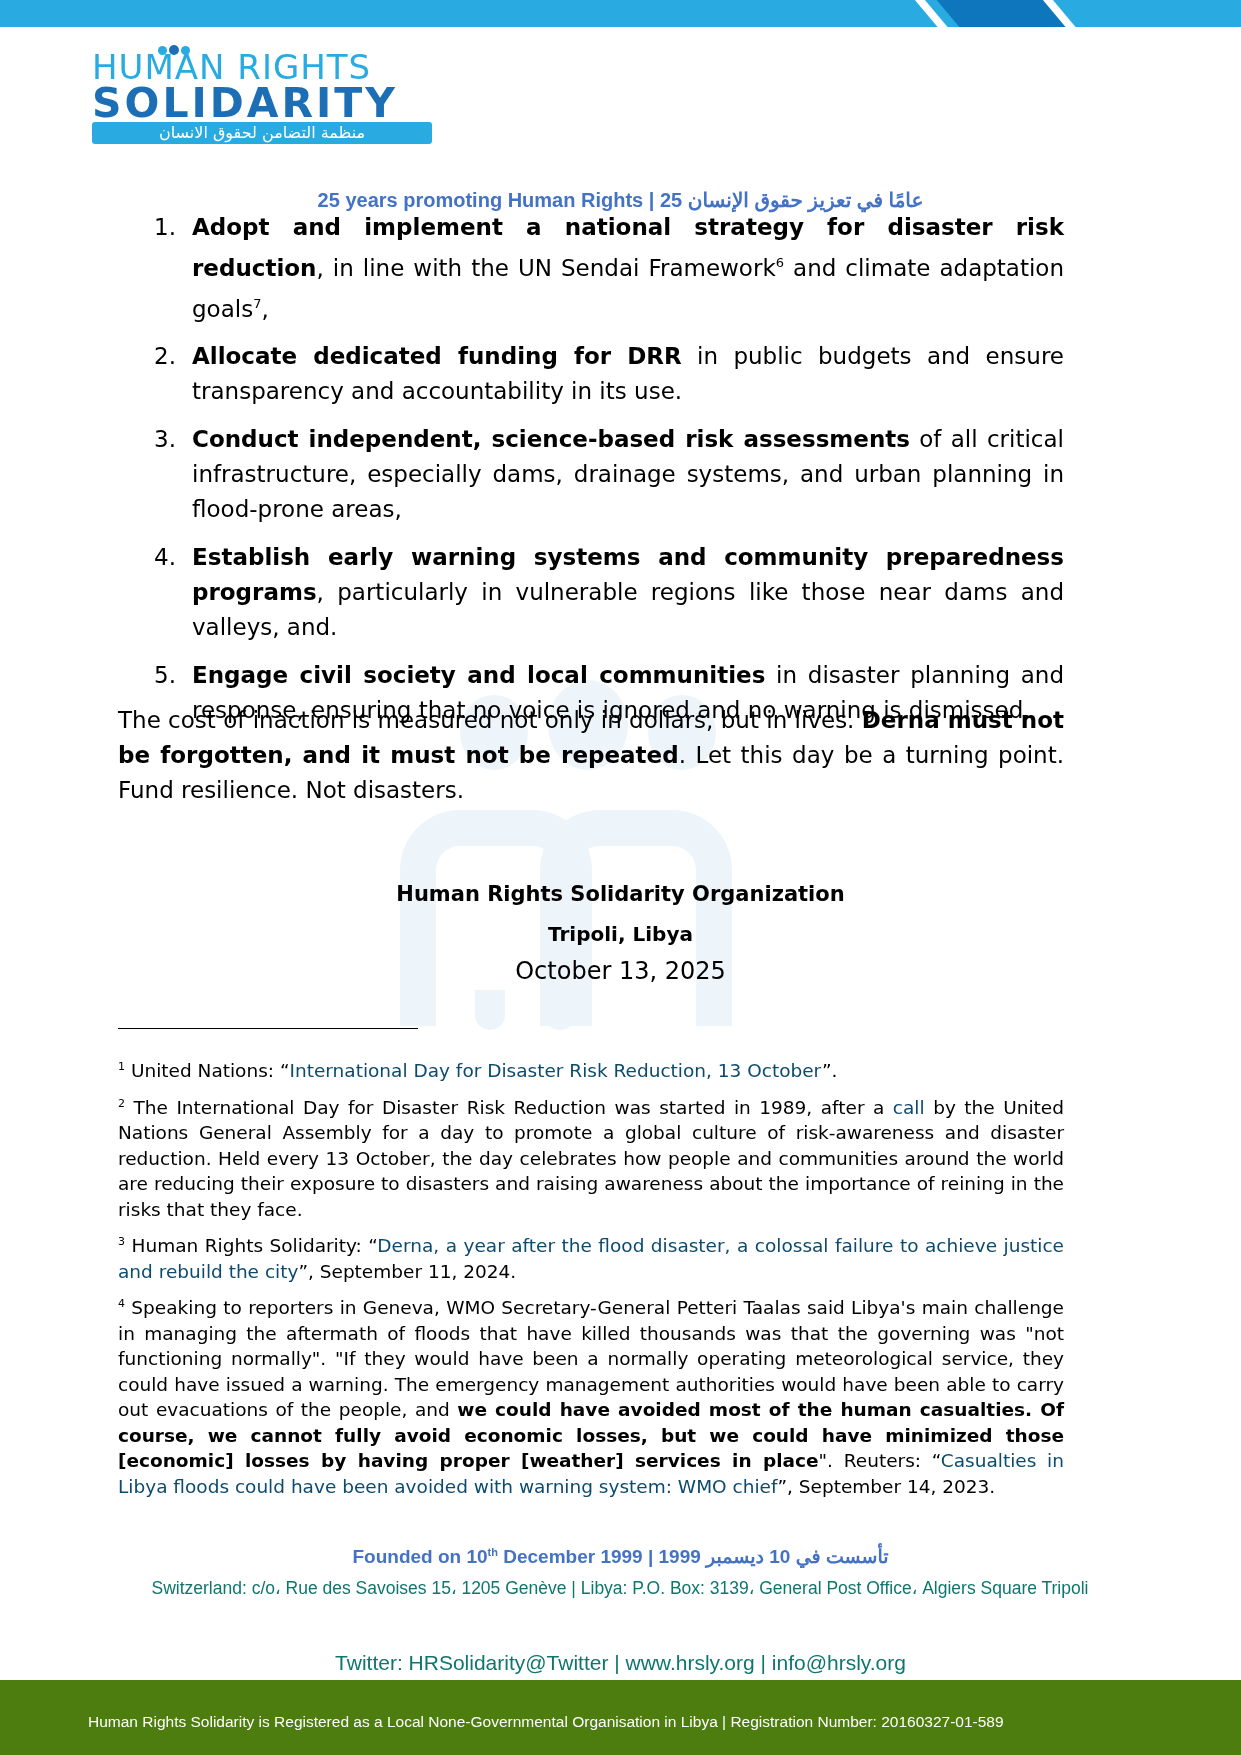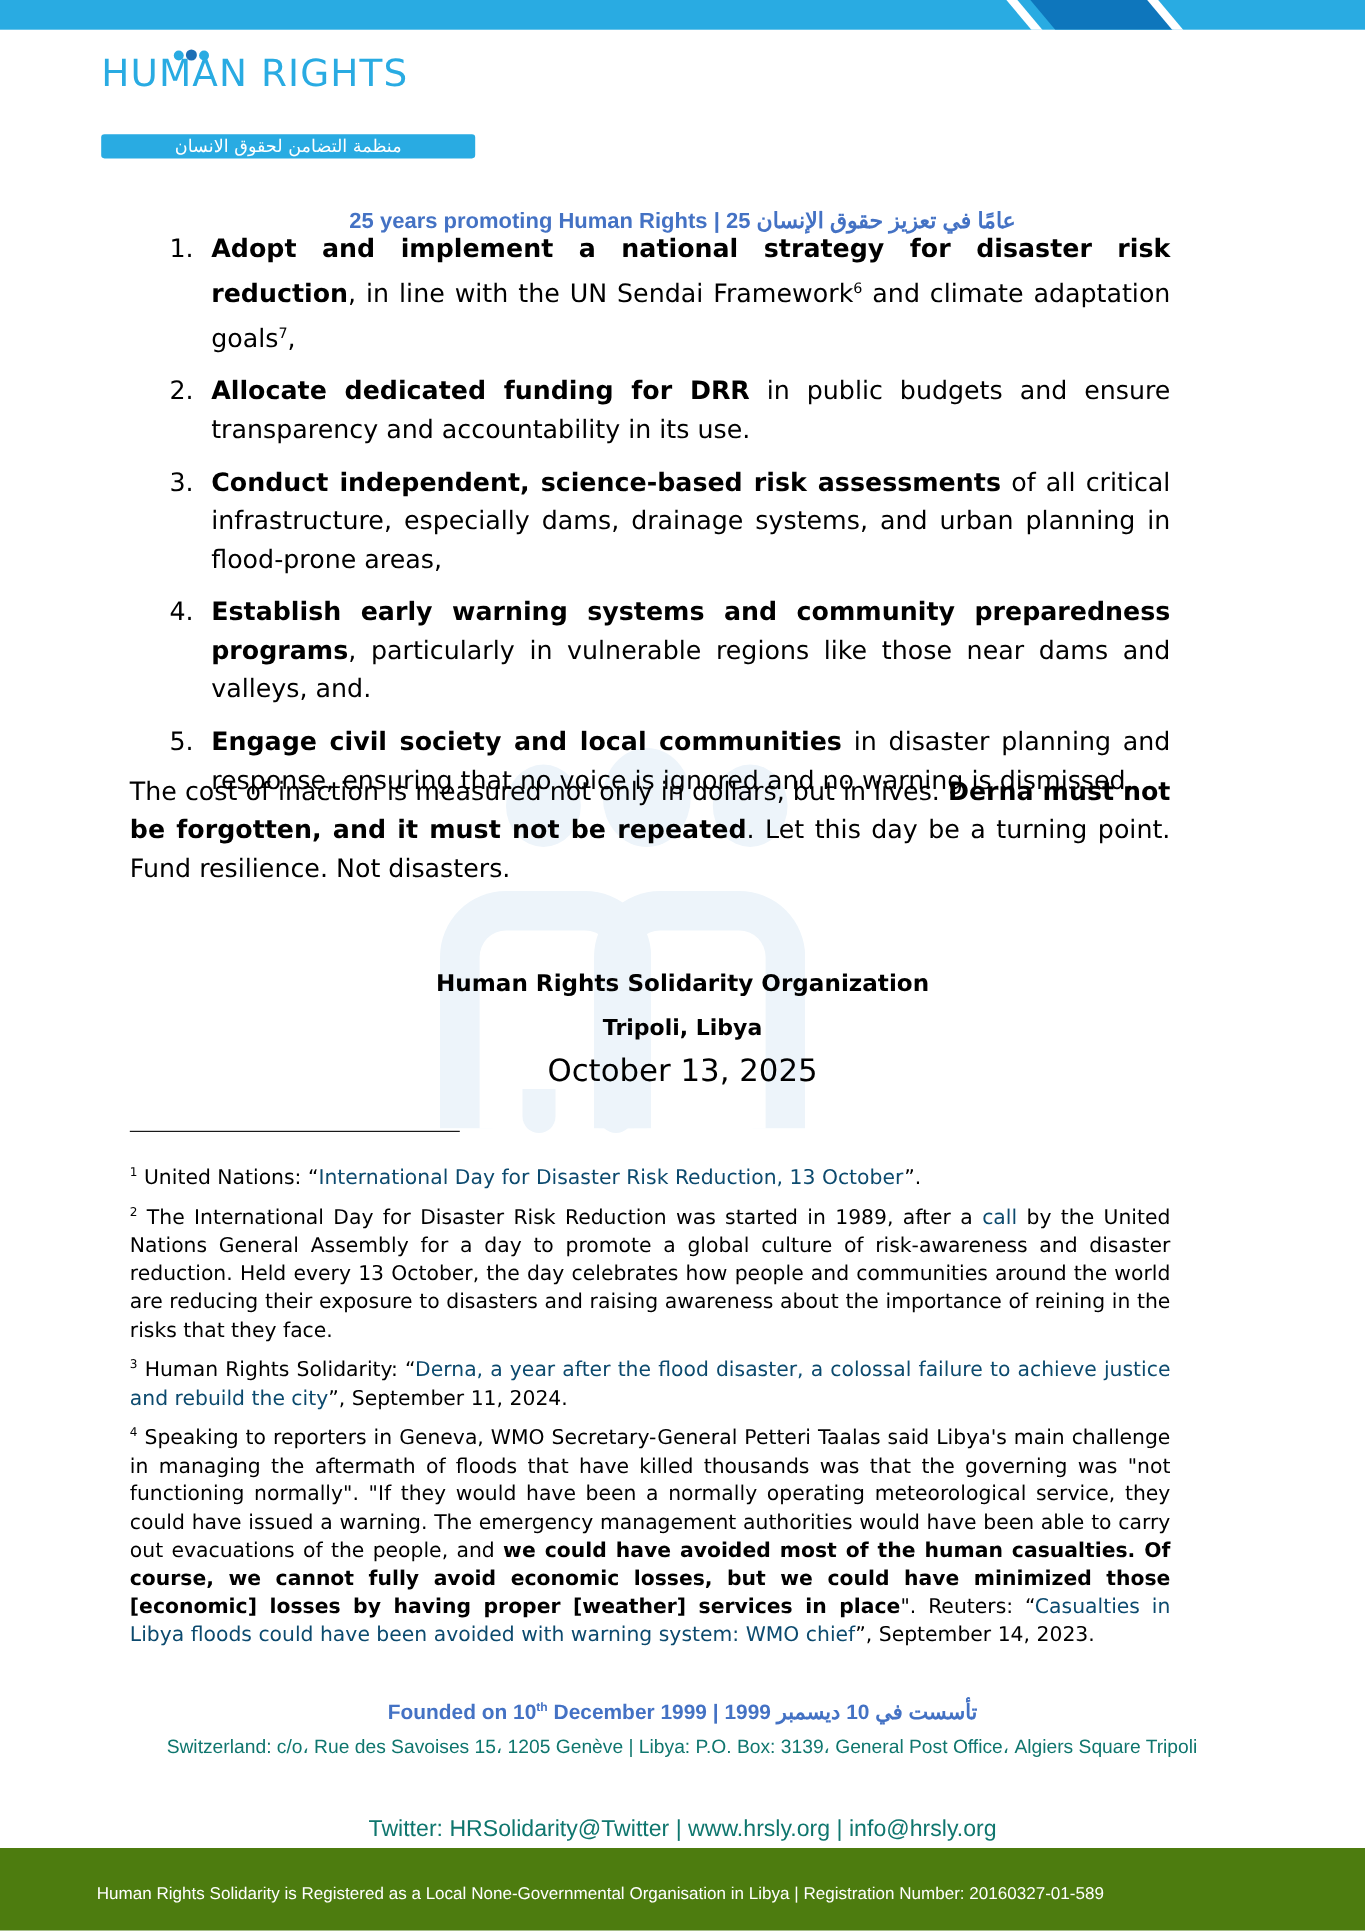--- a/index.html
+++ b/index.html
@@ -30,21 +30,21 @@
   .list-item { position: relative; padding-left: 74px; font-size: 23px; line-height: 35px; text-align: justify; margin-bottom: 13px; }
   .list-item .num { position: absolute; left: 36px; top: 0; }
   .list-item b { font-weight: bold; }
   .list-item sup { font-size: 13px; }
 
   .closing { top: 703px; font-size: 23px; line-height: 35px; text-align: justify; }
 
   .signature { position: absolute; left: 0; width: 1241px; text-align: center; }
   .sig-org { top: 882px; font-size: 21px; font-weight: bold; }
   .sig-city { top: 922px; font-size: 20px; font-weight: bold; }
-  .sig-date { top: 957px; font-size: 28px; }
+  .sig-date { top: 957px; font-size: 24px; }
 
   .fn-rule { position: absolute; left: 118px; top: 1028px; width: 300px; height: 1px; background: #000; }
 
   .footnotes { top: 1058px; font-size: 18.5px; line-height: 25.5px; text-align: justify; }
   .fn { margin-bottom: 11px; }
   .fn sup { font-size: 11px; vertical-align: super; line-height: 0; }
   .fn a { color: #0c4a6e; }
   .fn b { font-weight: bold; }
 
   .footer-info { position: absolute; left: 0; width: 1241px; text-align: center; color: #0f766e; font-family: "Liberation Sans", sans-serif; }
@@ -62,20 +62,21 @@
 
 <div class="topbar">
   <div class="stripe-white1"></div>
   <div class="stripe-dark"></div>
   <div class="stripe-white2"></div>
 </div>
 
 <div class="logo">
   <div class="dots"><span></span><span class="mid"></span><span></span></div>
   <div class="line1">HUMAN RIGHTS</div>
+  <div class="line2">SOLIDARITY</div>
   <div class="arabic-bar">منظمة التضامن لحقوق الانسان</div>
 </div>
 
 <div class="tagline">25 years promoting Human Rights | 25 عامًا في تعزيز حقوق الإنسان</div>
 
 <div class="watermark">
   <div class="wm-dot" style="left:40px;top:-25px;width:68px;height:75px;"></div>
   <div class="wm-dot" style="left:128px;top:-40px;width:80px;height:90px;"></div>
   <div class="wm-dot" style="left:228px;top:-25px;width:68px;height:75px;"></div>
   <div class="wm-arch" style="left:-20px;top:90px;width:120px;height:180px;"></div>

